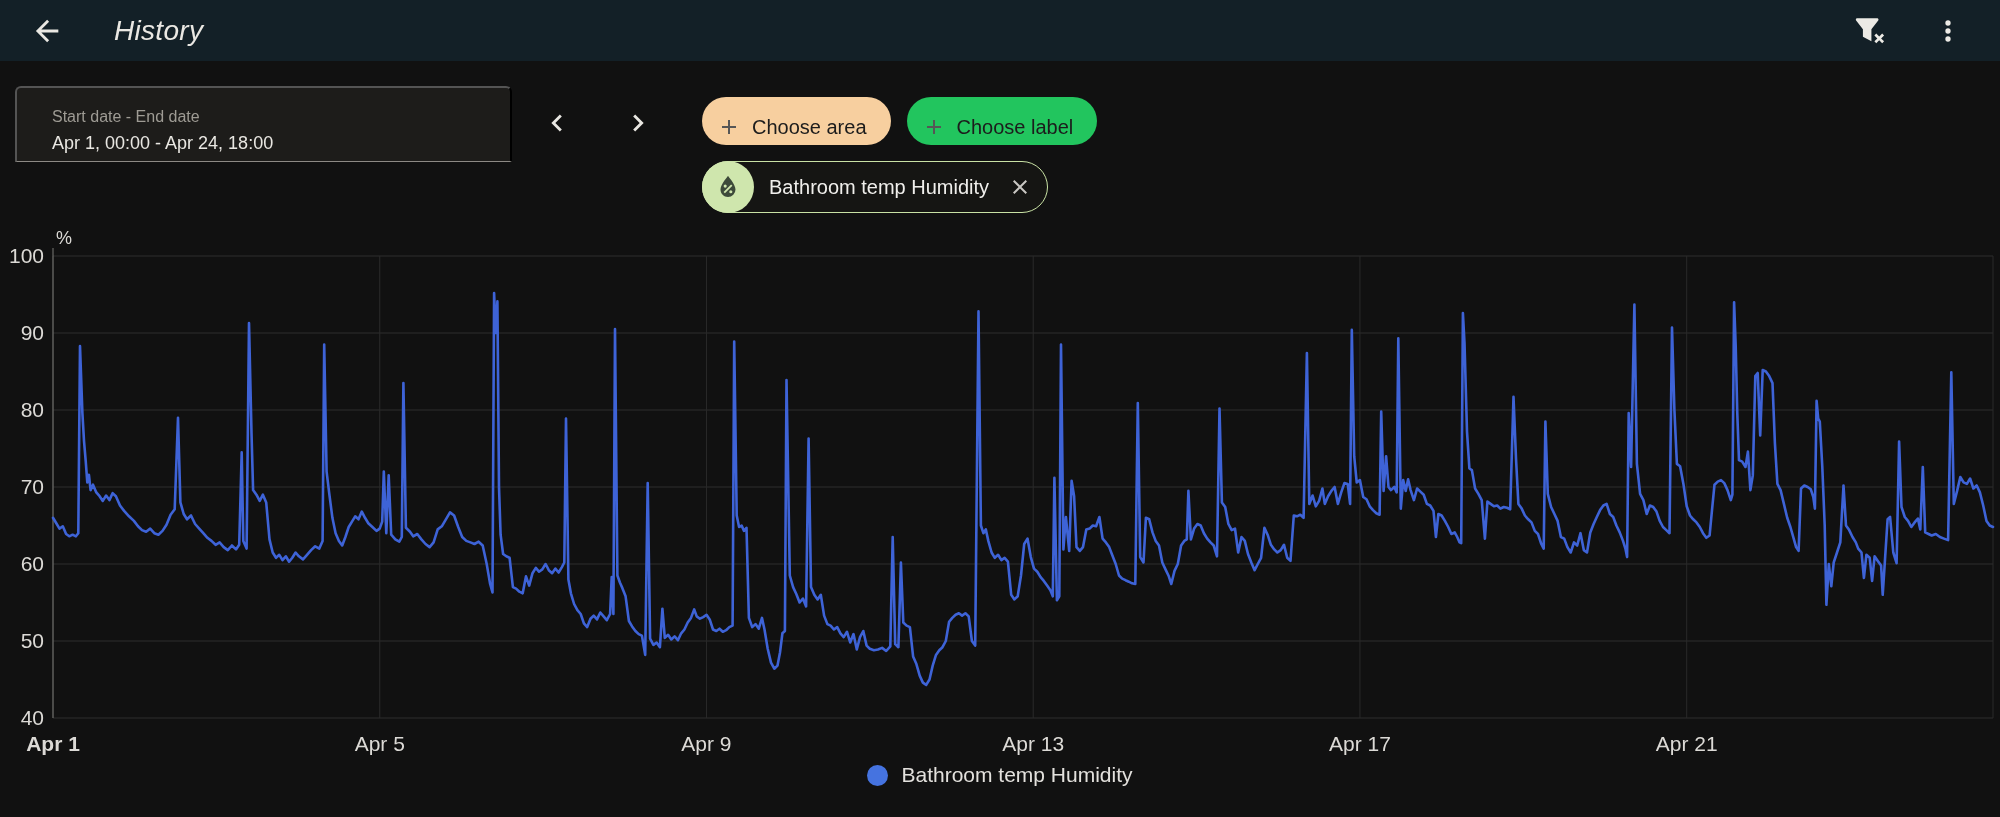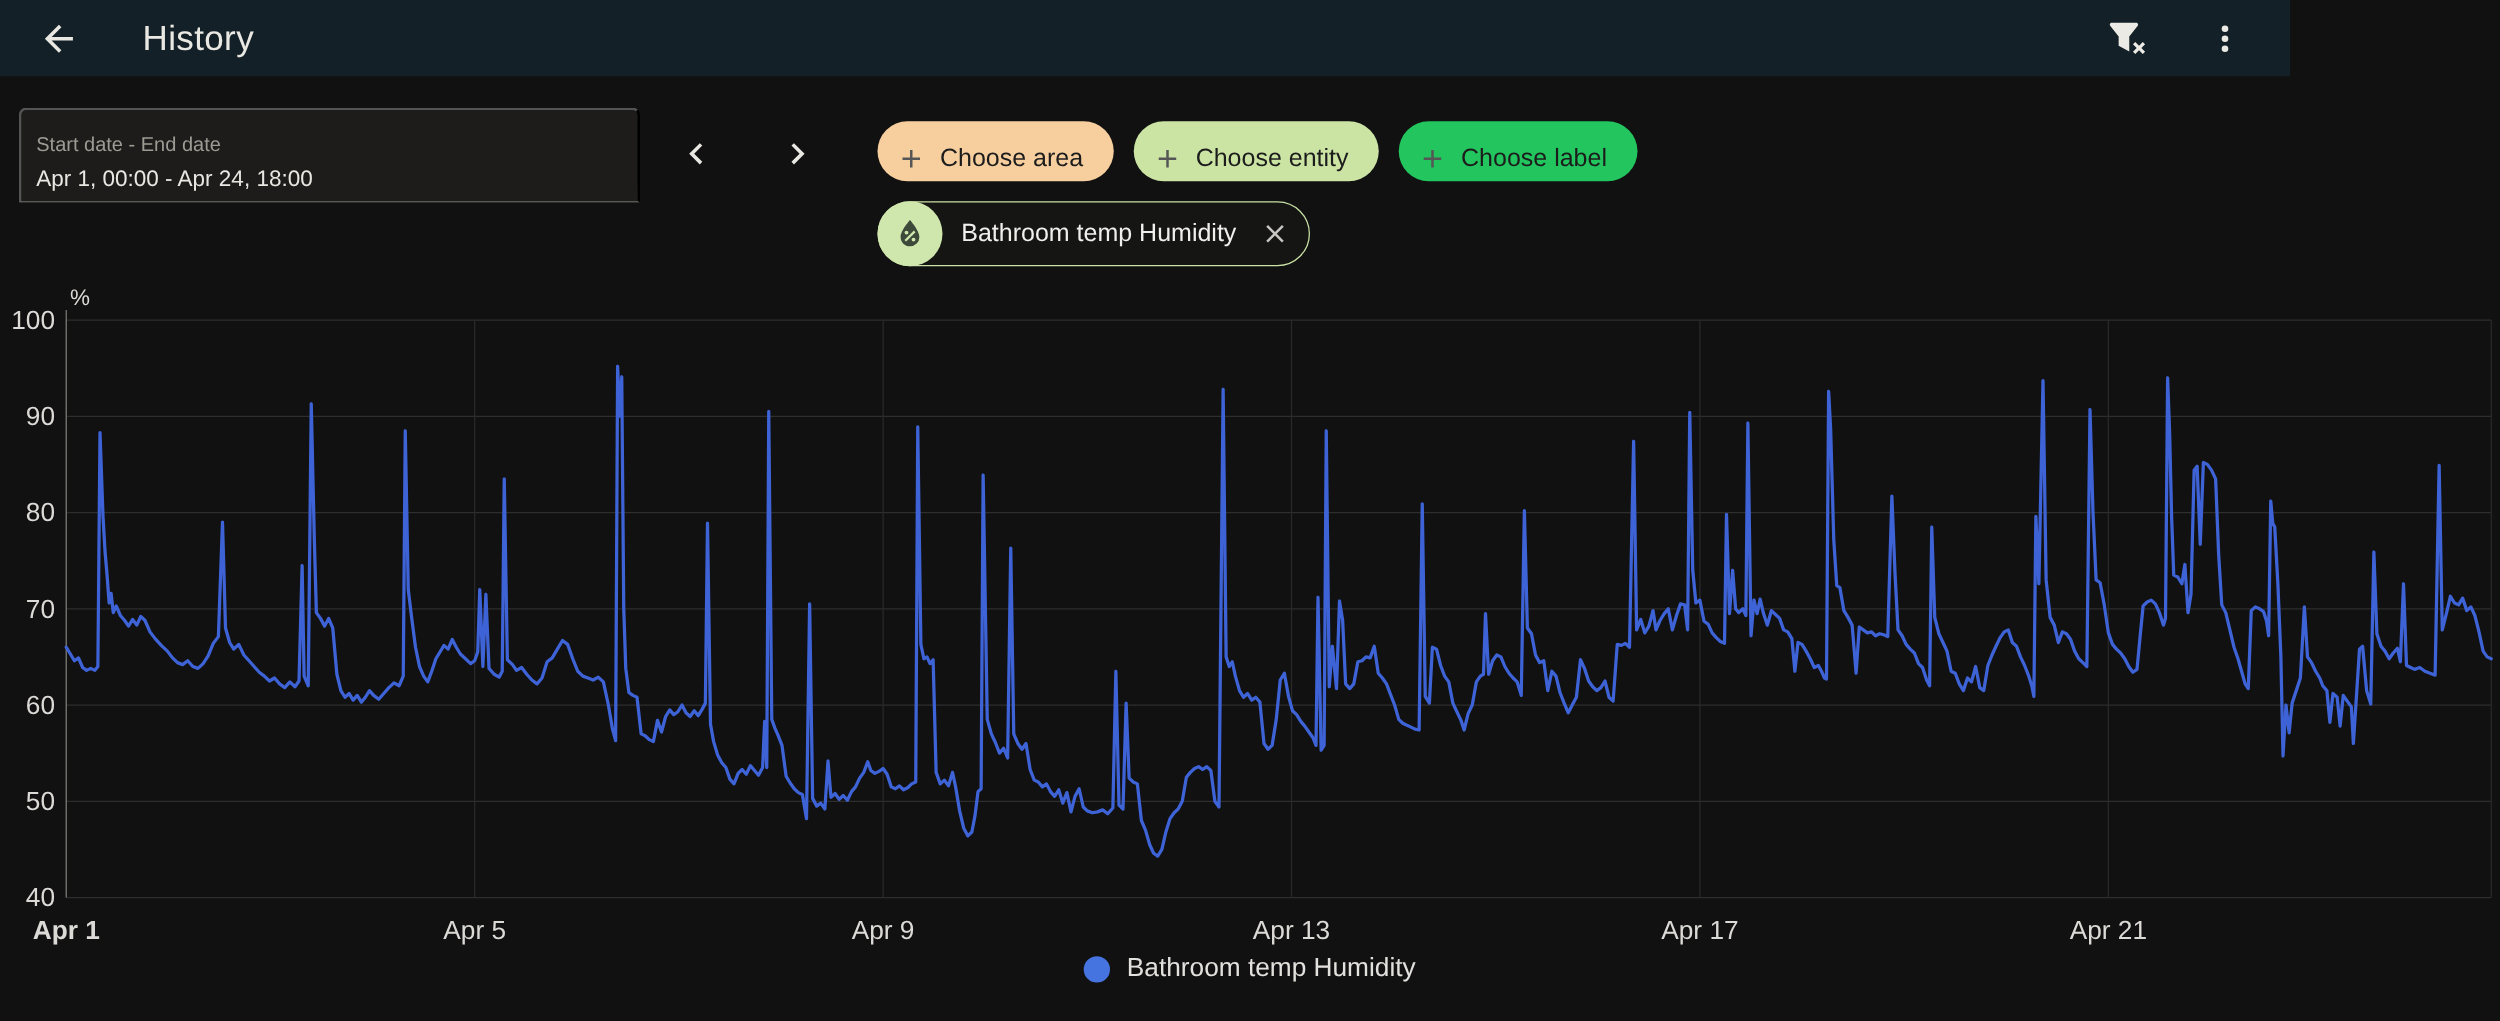--- a/index.html
+++ b/index.html
@@ -3,37 +3,37 @@
 <meta charset="utf-8">
 <style>
   html,body{margin:0;padding:0;}
   body{
     width:2000px;height:817px;position:relative;overflow:hidden;
     background:#111111;color:#e8e6e1;
     font-family:"Liberation Sans", sans-serif;
   }
   
   .app-bar{
-    position:absolute;top:0;left:0;width:1832px;height:61px;
-    background:#132027;display:flex;align-items:center;
+    position:absolute;top:0;left:0;width:2000px;height:61px;
+    background:#132027;display:flex;align-items:center;font-style:italic;
   }
   .icon-btn{border:none;background:transparent;padding:0;cursor:pointer;
     display:flex;align-items:center;justify-content:center;}
   .back-btn{margin-left:27px;width:40px;height:40px;}
   .app-title{font-size:28px;font-weight:400;color:#eae8e3;margin-left:47px;letter-spacing:.3px;}
   .bar-right{position:absolute;right:34px;display:flex;align-items:center;gap:42px;}
   .bar-right .icon-btn{width:36px;height:36px;}
   svg.ic{display:block;}
 
   
   .date-field{
     position:absolute;left:15px;top:86px;width:497px;height:76px;
     background:#1d1c1a;border-radius:6px 6px 0 0;
     border-bottom:1px solid #8d8a85;box-sizing:border-box;
-    padding:12px 0 0 12px;cursor:pointer;text-align:left;
+    padding:12px 0 0 35px;cursor:pointer;text-align:left;
   }
   .date-label{font-size:16px;color:#9e9b94;display:block;}
   .date-value{font-size:18px;color:#e9e7e2;display:block;margin-top:7px;}
   .nav-btn{position:absolute;top:100px;width:44px;height:46px;}
   .prev-btn{left:535px;}
   .next-btn{left:616px;}
 
   .chip-row{position:absolute;left:702px;top:97px;display:flex;gap:16px;}
   .chip{
     height:48px;border-radius:24px;border:none;cursor:pointer;
@@ -108,26 +108,20 @@
   </svg>
 </button>
 
 <div class="chip-row">
   <button class="chip" id="chip-0" style="background: rgb(247, 207, 159);">
     <svg class="ic" width="24" height="24" viewBox="0 0 24 24">
         <path fill="#565656" d="M19,13H13V19H11V13H5V11H11V5H13V11H19V13Z"></path>
       </svg>
     <span>Choose area</span>
   </button>
-  <button class="chip" id="chip-2" style="background: rgb(203, 228, 164);">
-    <svg class="ic" width="24" height="24" viewBox="0 0 24 24">
-        <path fill="#565656" d="M19,13H13V19H11V13H5V11H11V5H13V11H19V13Z"></path>
-      </svg>
-    <span>Choose entity</span>
-  </button>
   <button class="chip" id="chip-3" style="background: #22c55e;">
     <svg class="ic" width="24" height="24" viewBox="0 0 24 24">
         <path fill="#565656" d="M19,13H13V19H11V13H5V11H11V5H13V11H19V13Z"></path>
       </svg>
     <span>Choose label</span>
   </button>
 </div>
 
 <div class="entity-chip" id="entity-chip" style="border-color: rgb(201, 226, 165);">
   <span class="entity-avatar" id="entity-avatar" style="background: rgb(207, 230, 173);">

